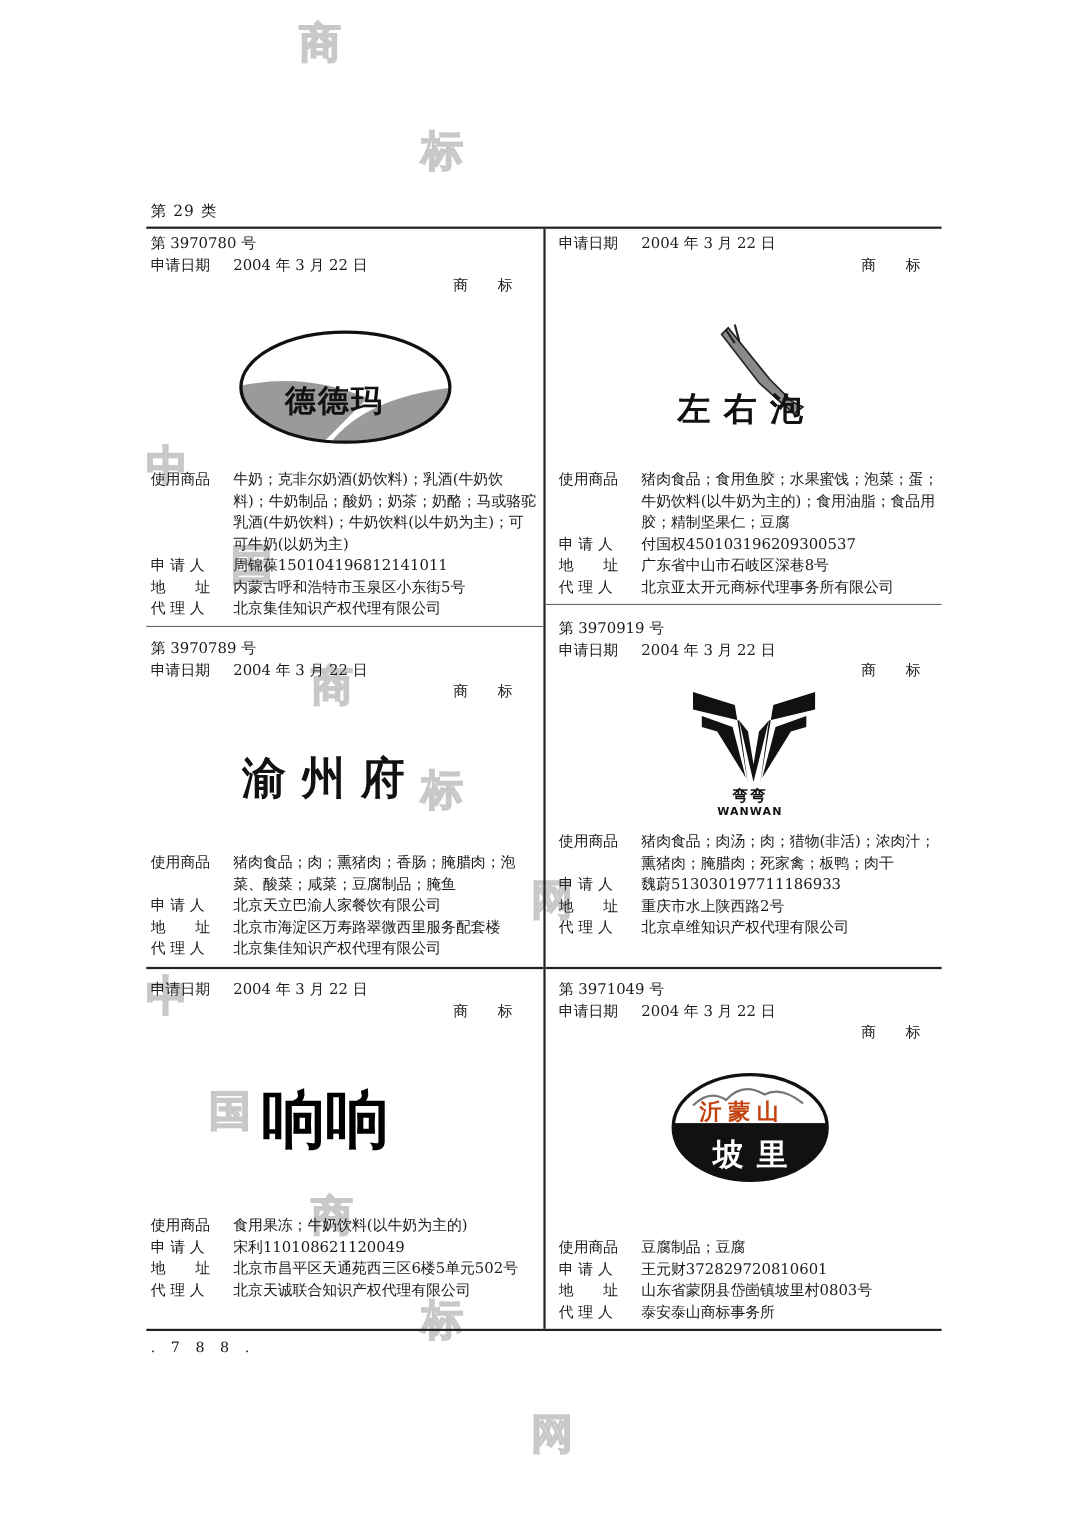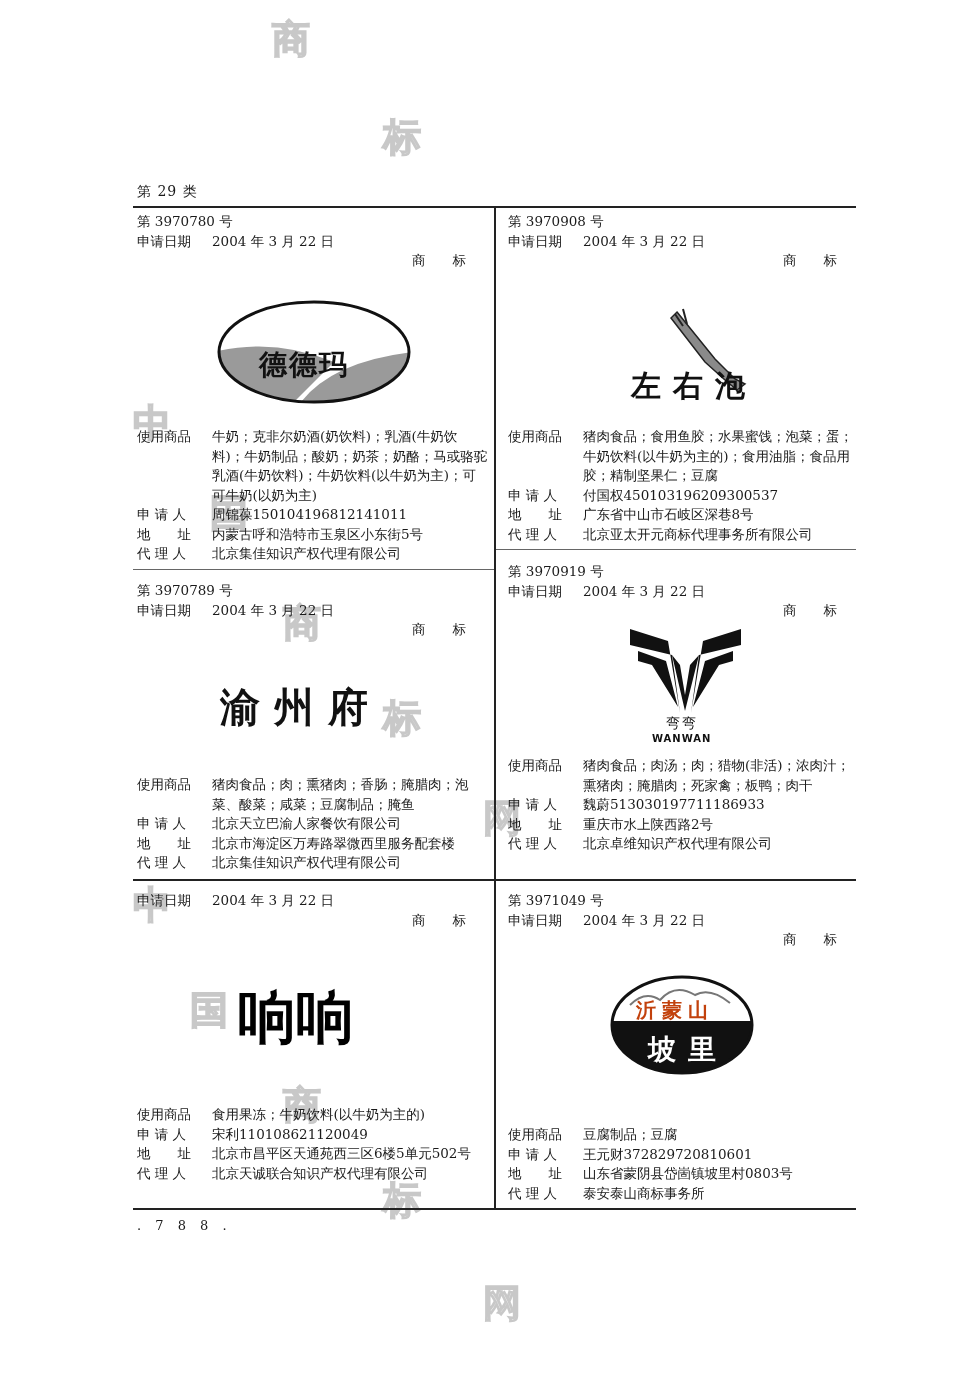--- a/index.html
+++ b/index.html
@@ -81,30 +81,29 @@
       <span class="lbl">地　　址</span>
       <span class="val">内蒙古呼和浩特市玉泉区小东街5号</span>
     </div>
   <div class="row">
       <span class="lbl">代 理 人</span>
       <span class="val">北京集佳知识产权代理有限公司</span>
     </div>
 </div>
 
 <div class="entry" style="left:508px;top:212px;width:350px;">
-  <div class="hdr">第 3970908 号</div>
-  <div class="row">
-      <span class="lbl">申请日期</span>
-      <span class="val">2004 年 3 月 22 日</span>
-    </div>
-  <div class="row">
-      <span class="lbl">商　　标</span>
-    </div>
-</div>
-<div class="logo" style="left:610px;top:304px;width:150px;height:110px;margin-left:15px;">
+  <div class="row">
+      <span class="lbl">申请日期</span>
+      <span class="val">2004 年 3 月 22 日</span>
+    </div>
+  <div class="row">
+      <span class="lbl">商　　标</span>
+    </div>
+</div>
+<div class="logo" style="left:610px;top:290px;width:150px;height:110px;">
   <svg width="150" height="110" viewBox="0 0 150 110">
     <path d="M52 8 L90 55 L110 75 L120 80 L112 86 L100 76 L80 58 L46 14Z" fill="#8a8a8a" stroke="#222" stroke-width="1.5"></path>
     <path d="M58 5 L62 20 M50 10 L58 22" stroke="#222" stroke-width="2"></path>
   </svg>
   <div style="position:absolute;left:6px;top:62px;font-size:30px;font-weight:bold;font-family:'DejaVu Sans',sans-serif;letter-spacing:12px;color:#111;">左右泡</div>
 </div>
 <div class="entry" style="left:508px;top:427px;width:346px;">
   <div class="row">
       <span class="lbl">使用商品</span>
       <span class="val">猪肉食品；食用鱼胶；水果蜜饯；泡菜；蛋；牛奶饮料(以牛奶为主的)；食用油脂；食品用胶；精制坚果仁；豆腐</span>
@@ -166,21 +165,21 @@
     </div>
 </div>
 <div class="logo" style="left:628px;top:625px;width:115px;height:125px;">
   <svg width="115" height="90" viewBox="0 0 115 90">
     <path d="M2 4 L40 16 L52 88 L44 30 L2 20Z" fill="#111"></path>
     <path d="M113 4 L75 16 L63 88 L71 30 L113 20Z" fill="#111"></path>
     <path d="M10 26 L38 36 L50 82 L24 40 L10 36Z" fill="#111"></path>
     <path d="M105 26 L77 36 L65 82 L91 40 L105 36Z" fill="#111"></path>
     <path d="M44 30 L57 86 L71 30 L62 40 L57 70 L52 40Z" fill="#111"></path>
   </svg>
-  <div style="position:absolute;left:38px;top:90px;font-size:14px;font-weight:normal;font-family:'DejaVu Sans',sans-serif;letter-spacing:2px;color:#111;">弯弯</div>
+  <div style="position:absolute;left:38px;top:90px;font-size:14px;font-weight:bold;font-family:'DejaVu Sans',sans-serif;letter-spacing:2px;color:#111;">弯弯</div>
   <div style="position:absolute;left:24px;top:108px;font-size:10px;font-weight:bold;font-family:'DejaVu Sans',sans-serif;letter-spacing:1px;color:#111;">WANWAN</div>
 </div>
 <div class="entry" style="left:508px;top:756px;width:346px;">
   <div class="row">
       <span class="lbl">使用商品</span>
       <span class="val">猪肉食品；肉汤；肉；猎物(非活)；浓肉汁；熏猪肉；腌腊肉；死家禽；板鸭；肉干</span>
     </div>
   <div class="row">
       <span class="lbl">申 请 人</span>
       <span class="val">魏蔚513030197711186933</span>

